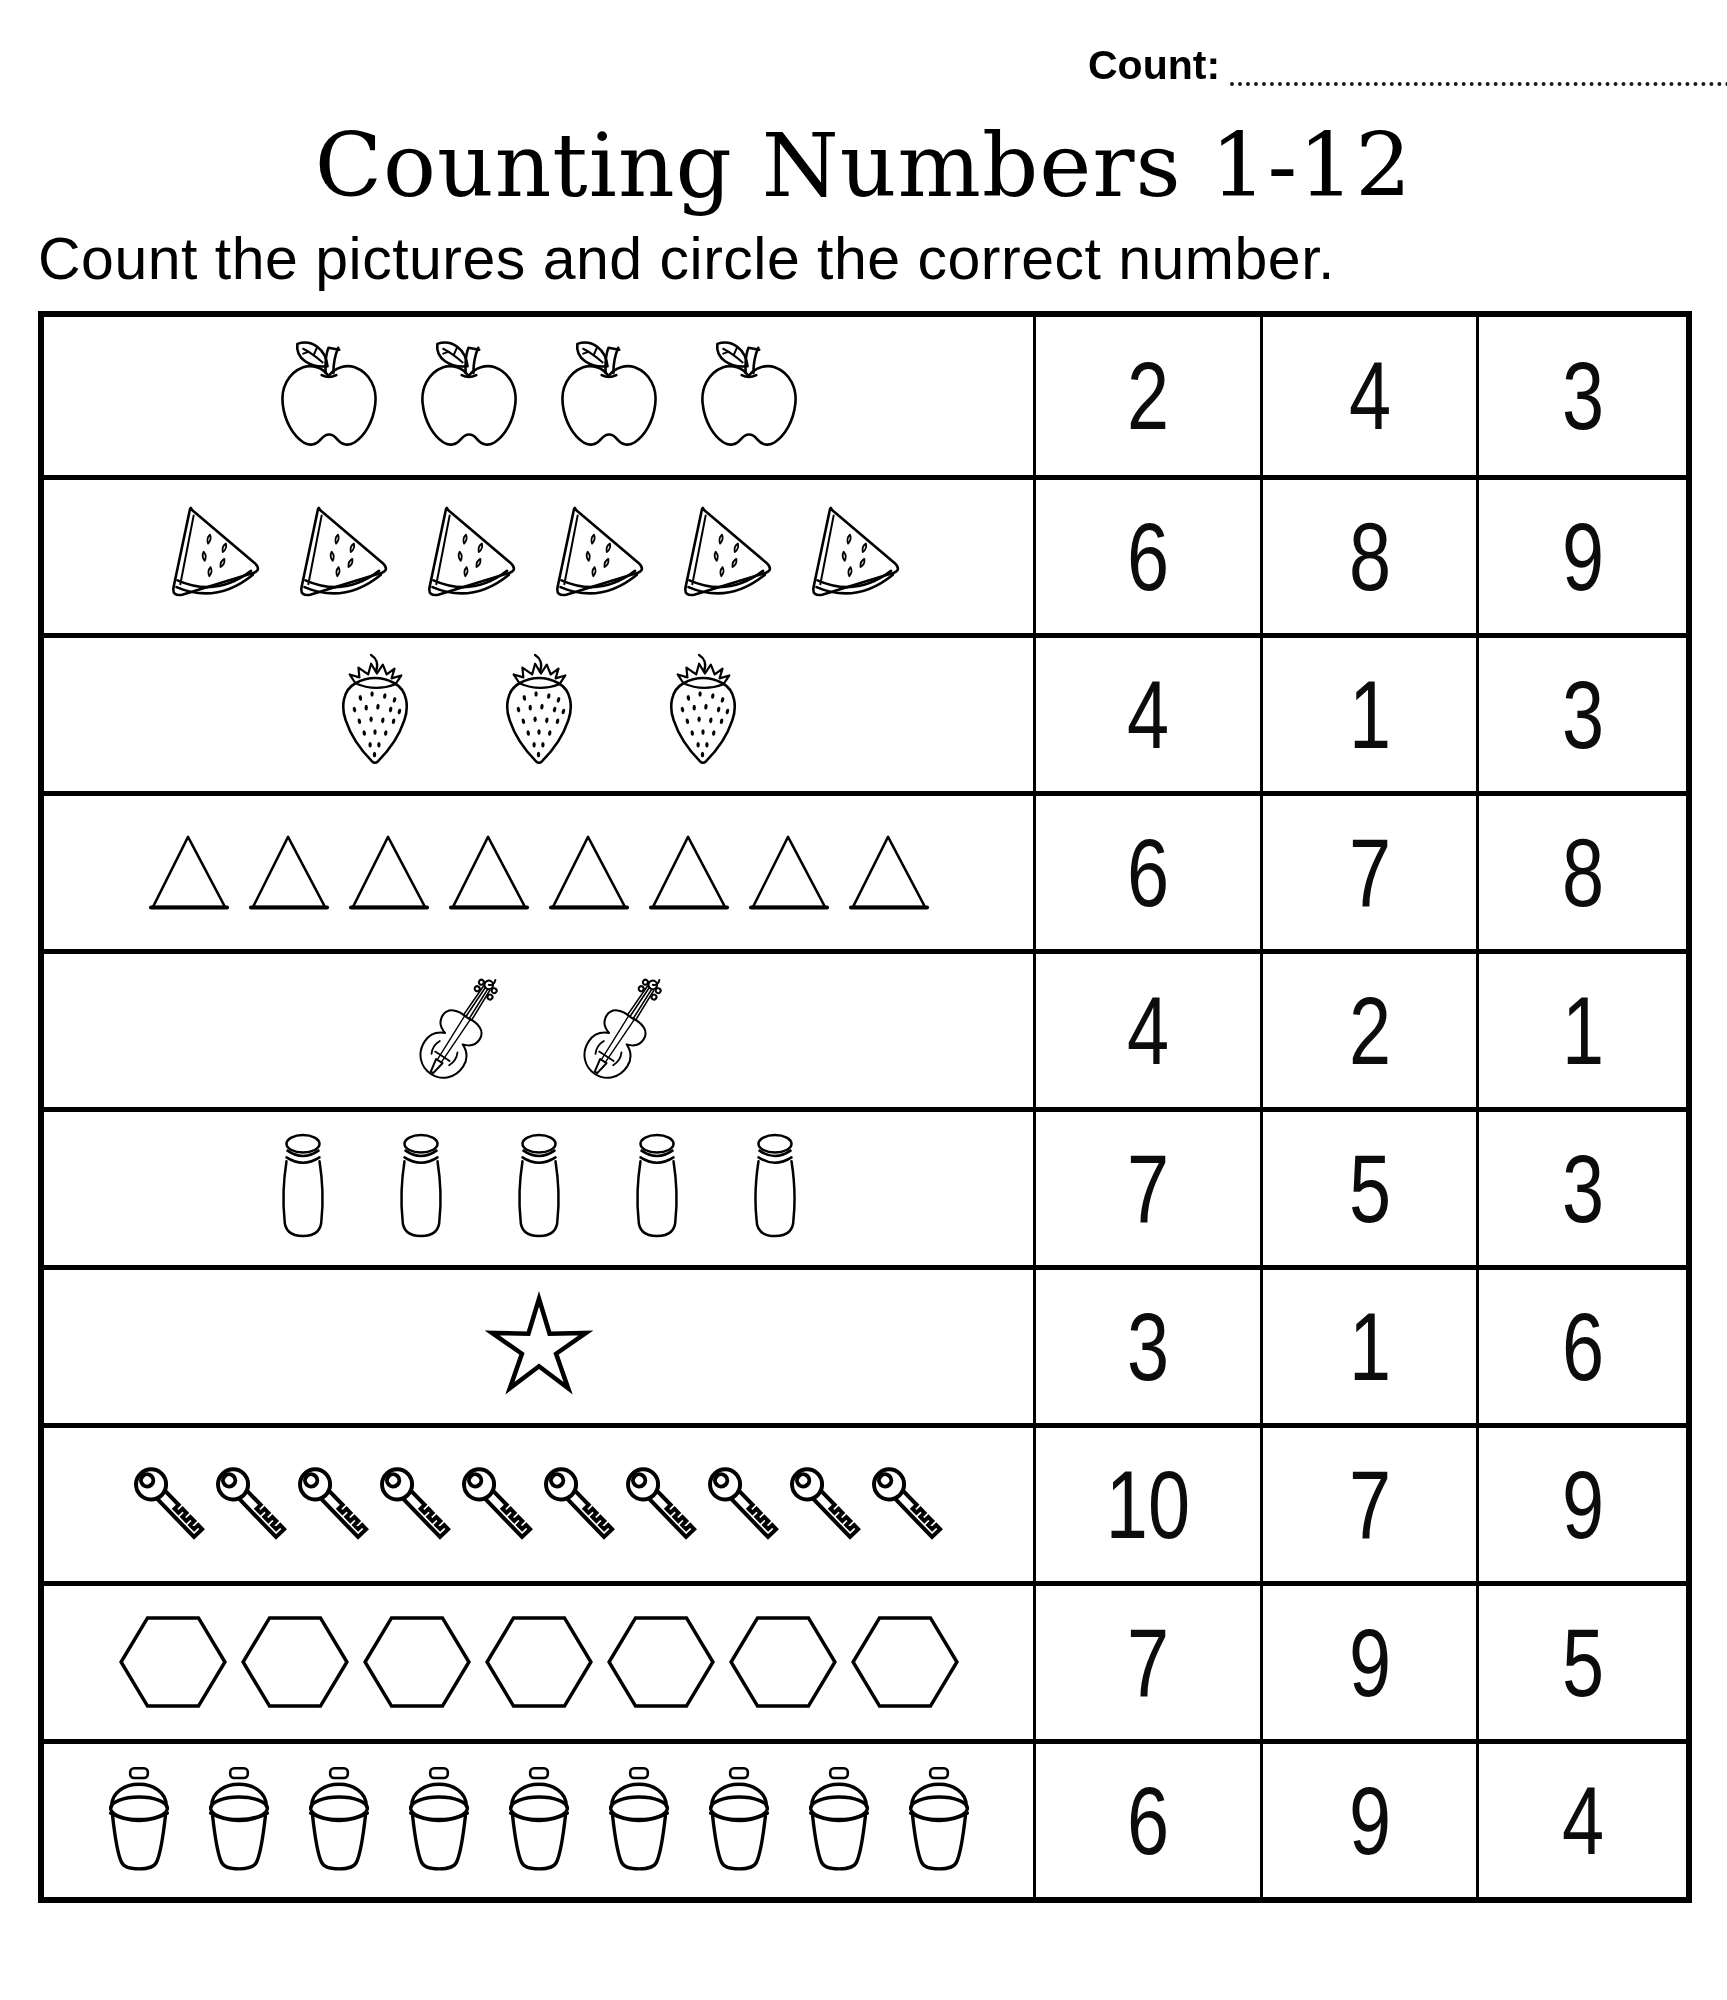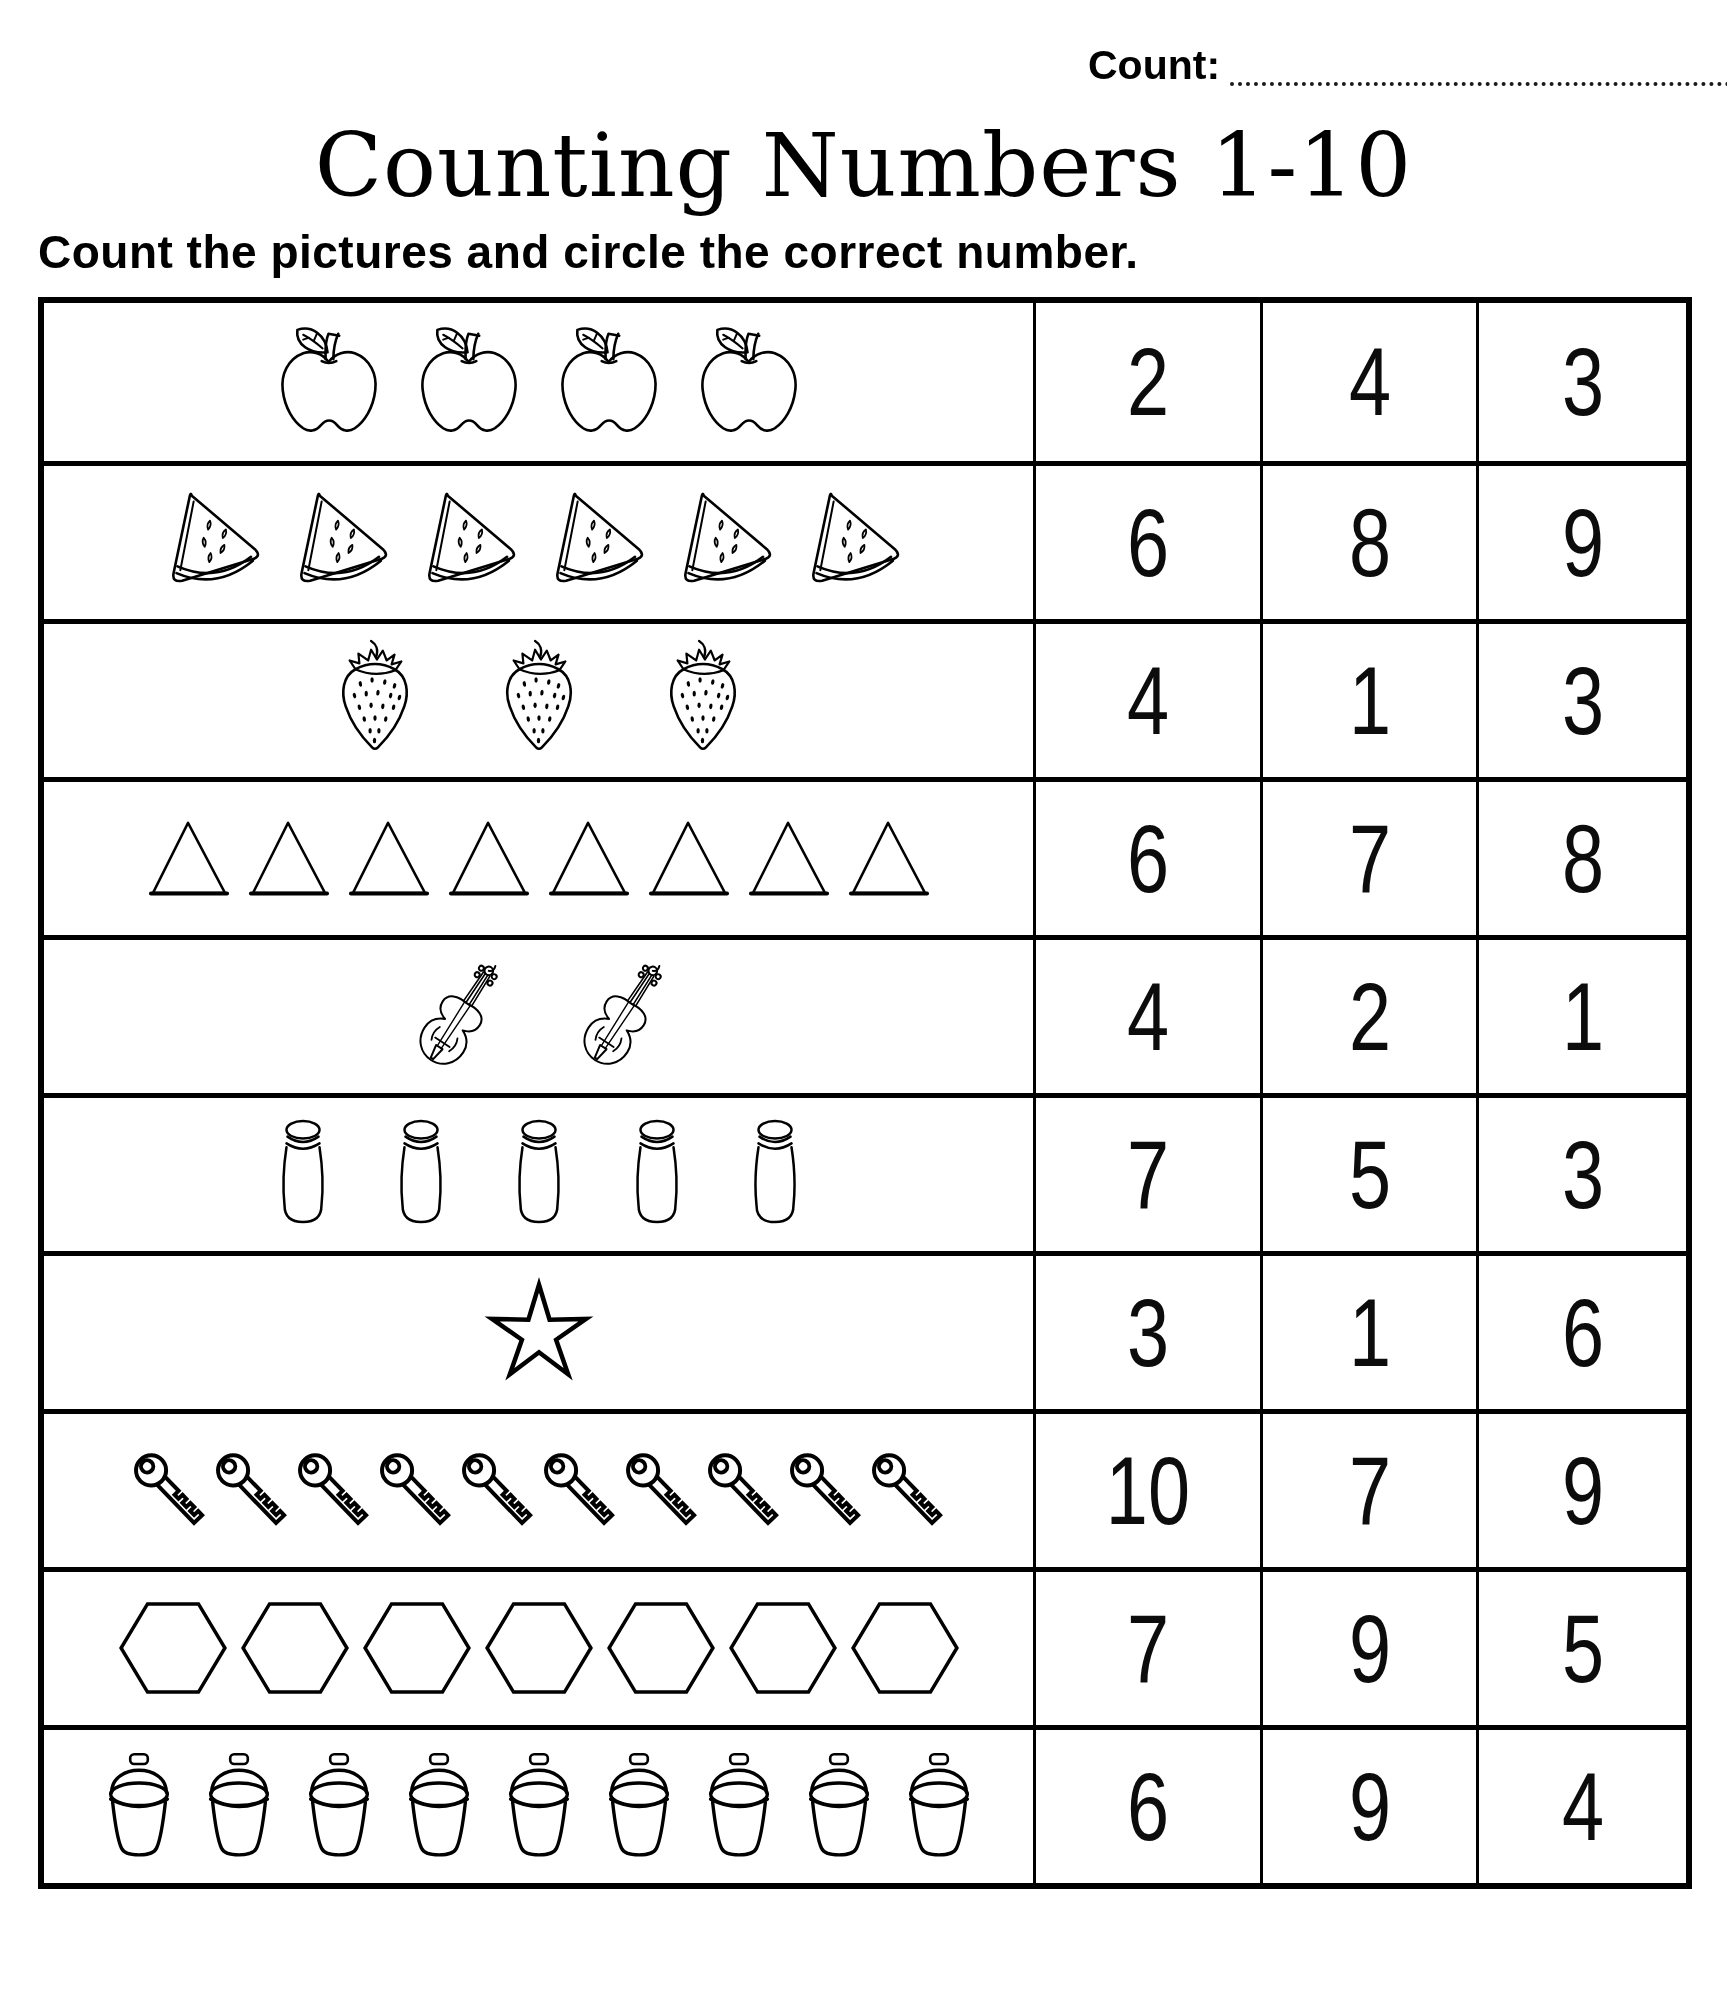--- a/index.html
+++ b/index.html
@@ -6,21 +6,21 @@
   body{width:1727px;height:2000px;position:relative;font-family:"Liberation Sans",sans-serif;color:#000;overflow:hidden;}
   .header{position:relative;height:112px;}
   .field{position:absolute;top:42px;display:flex;align-items:flex-end;}
   .field.name{left:38px;}
   .field.date{left:1088px;}
   .flabel{font-size:41px;font-weight:bold;line-height:1;letter-spacing:0;}
   .fline{display:inline-block;height:40px;margin-left:10px;border-bottom:4px dotted #1a1a1a;}
   .field.name .fline{width:468px;}
   .field.date .fline{width:556px;}
   h1.title{margin:6px 0 0 0;text-align:center;font-family:"DejaVu Serif",serif;font-weight:500;font-size:88px;line-height:1.1;letter-spacing:1px;}
-  p.instruction{margin:10px 0 18px 38px;font-size:46px;font-weight:700;letter-spacing:0.5px;}
+  p.instruction{margin:10px 0 18px 38px;font-size:59px;font-weight:400;letter-spacing:0.5px;}
   .table{margin-left:38px;width:1654px;border:6px solid #000;box-sizing:border-box;background:#fff;}
   .t-row{display:flex;height:158px;box-sizing:border-box;}
   .t-row + .t-row{border-top:5px solid #000;}
   .cell{box-sizing:border-box;}
   .pics{flex:1;display:flex;align-items:center;justify-content:center;overflow:hidden;}
   .num{width:227px;border-left:3px solid #000;display:flex;align-items:center;justify-content:center;}
   .t-row .num:nth-child(3){width:216px;}
   .t-row .num:nth-child(4){width:210px;}
   .numtxt{font-size:97px;font-weight:400;transform:scaleX(0.78);display:inline-block;line-height:1;color:#0c0c0c;}
   .icon{display:inline-block;line-height:0;}
@@ -53,21 +53,21 @@
 </head>
 <body>
 
 <div class="header">
   <div class="field date">
     <span class="flabel">Count:</span>
     <span class="fline"></span>
   </div>
 </div>
 
-<h1 class="title">Counting Numbers 1-10</h1>
+<h1 class="title">Counting Numbers 1-12</h1>
 <p class="instruction">Count the pictures and circle the correct number.</p>
 
 <div class="table" id="worksheet-table">
     <div class="t-row">
       <div class="cell pics icons-apple">
         <span class="icon icon-apple"><svg viewBox="0 0 115 120" stroke="#000" fill="none" stroke-linecap="round" stroke-linejoin="round" stroke-width="2.6">
     <path d="M57 40 C51 31 40 28 31 31 C15 37 8 53 10 69 C12 87 21 101 31 108 C37 112 44 111 49 105 Q53.5 100 57.5 100 Q62 100 66 105 C71 111 78 112 84 108 C94 101 103 87 105 69 C107 53 100 37 84 31 C75 28 64 31 57 40 Z"></path>
     <path d="M50 39 Q57.5 43 65 39"></path>
     <path d="M54 37 C54 28 53 20 57 11 M62 37 C62 28 63 20 67 11 M57 11 L68 13"></path>
     <path d="M56 30 C54 12 40 2 25 7 C23 22 38 32 56 30 Z"></path>

